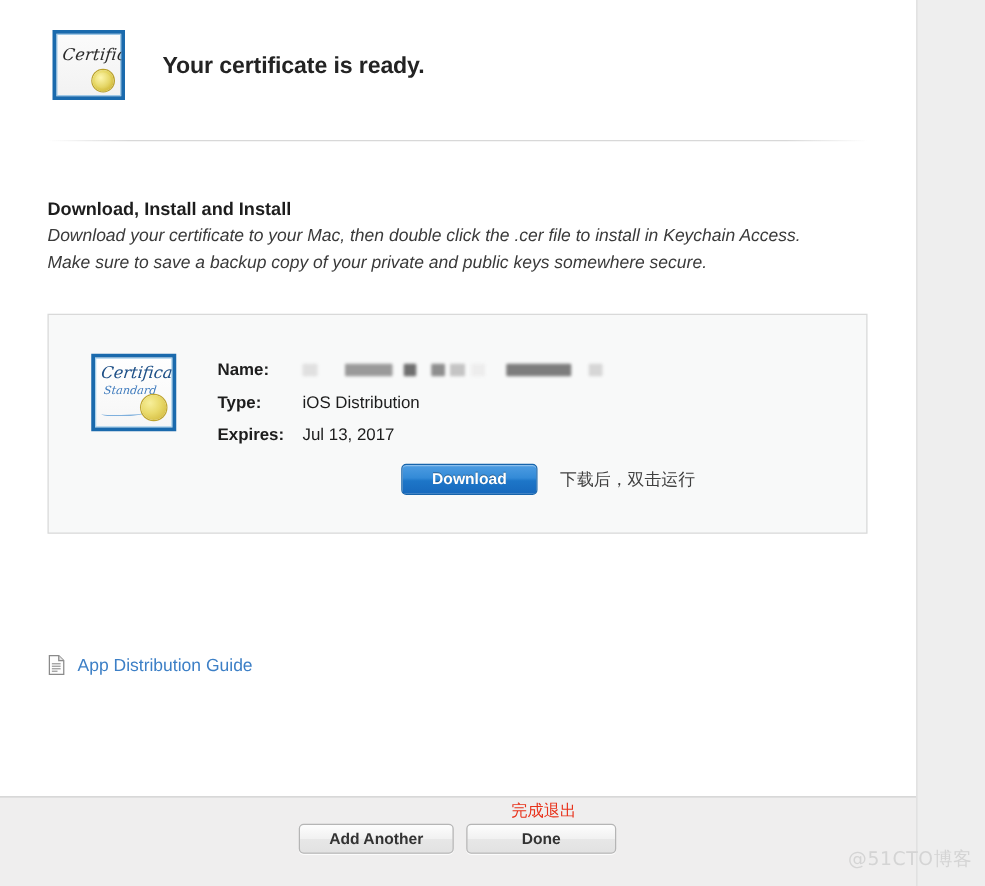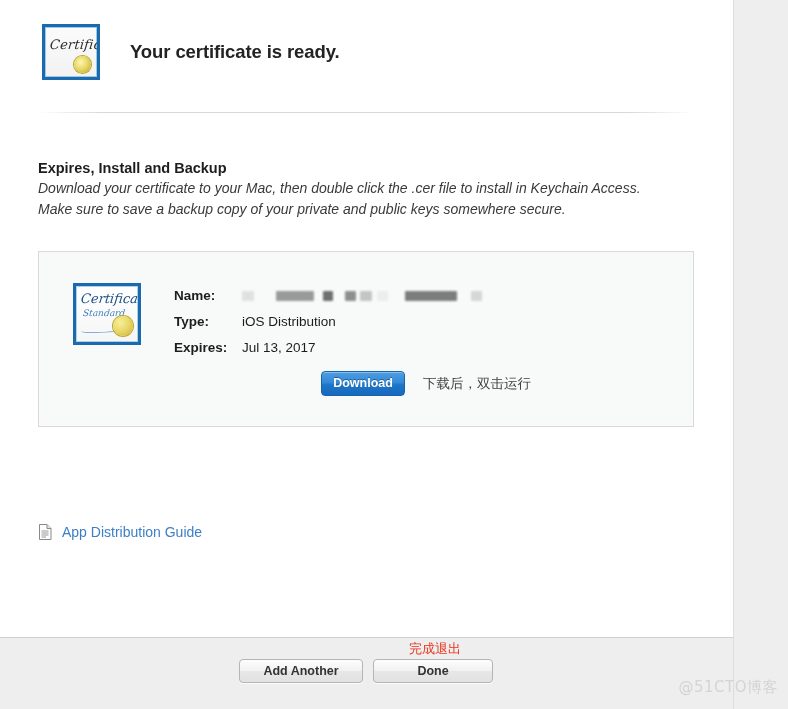--- a/index.html
+++ b/index.html
@@ -208,21 +208,21 @@
 
   
   #download-row {
     position: absolute;
     left: 282px;
     top: 119px;
     display: flex;
     align-items: center;
   }
   #download-button {
-    width: 84px;
+    width: 109px;
     height: 25px;
     box-sizing: border-box;
     border: 1px solid #1664ab;
     border-radius: 4px;
     background: linear-gradient(180deg, #4e9de2 0%, #338ad7 45%, #1d76c8 55%, #1769bd 100%);
     color: #ffffff;
     font-size: 12.5px;
     font-weight: bold;
     text-align: center;
     line-height: 23px;
@@ -332,21 +332,21 @@
       <div class="cert-icon-lg">
         <div class="cert-word">Certificate</div>
         <div class="seal"></div>
       </div>
       <div id="page-title">Your certificate is ready.</div>
     </div>
 
     <div class="divider" id="divider-top"></div>
 
     <div class="section" id="sect-download">
-      <h2>Expires, Install and Backup</h2>
+      <h2>Download, Install and Install</h2>
       <p>Download your certificate to your Mac, then double click the .cer file to install in Keychain Access. Make sure to save a backup copy of your private and public keys somewhere secure.</p>
     </div>
 
     <div id="cert-card">
 
       <div class="cert-icon-sm">
         <div class="cert-word">Certificate</div>
         <div class="cert-sub">Standard</div>
         <div class="swoosh"></div>
         <div class="seal"></div>

